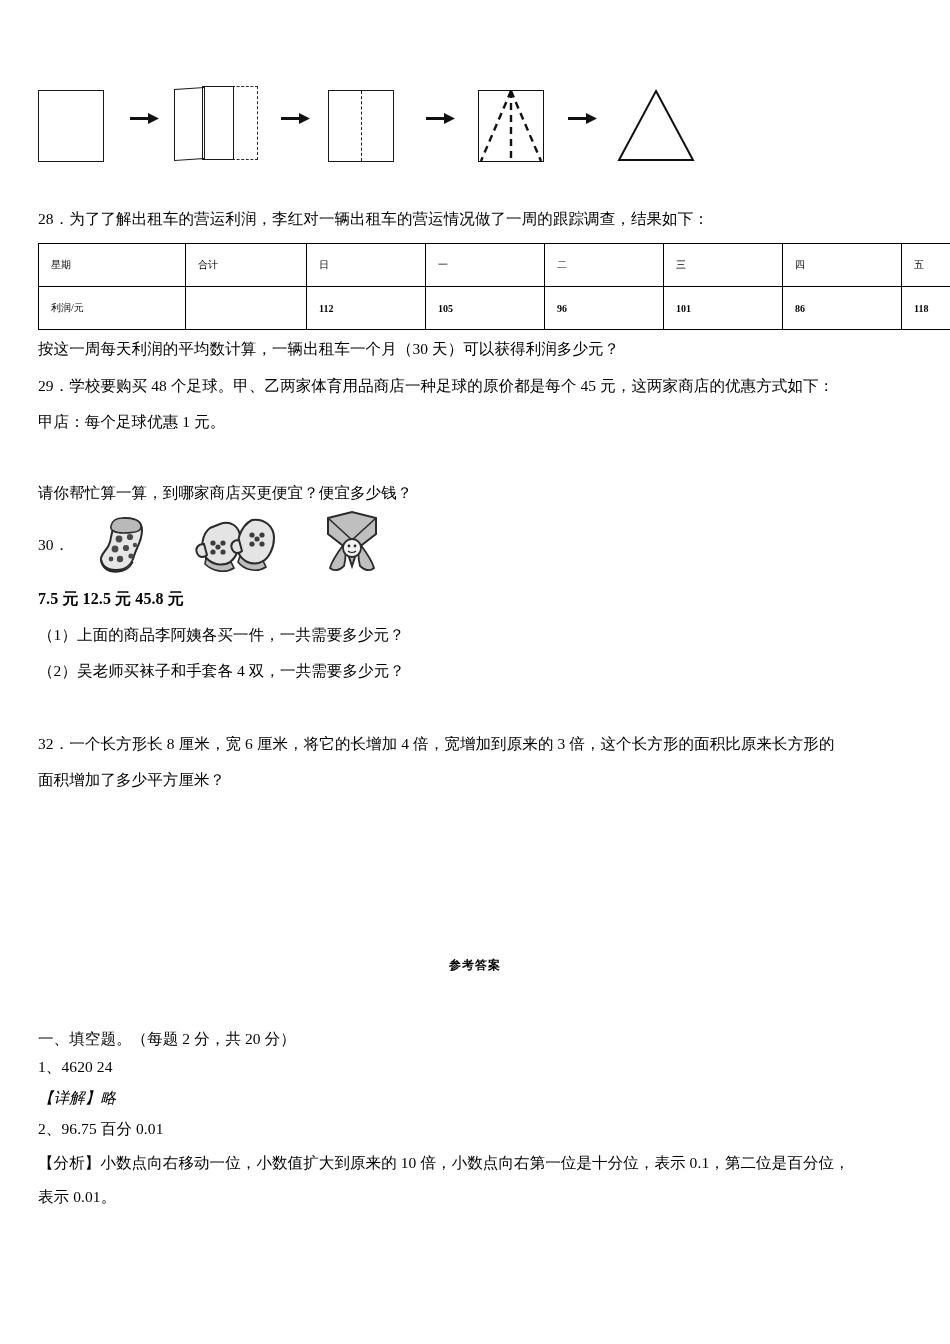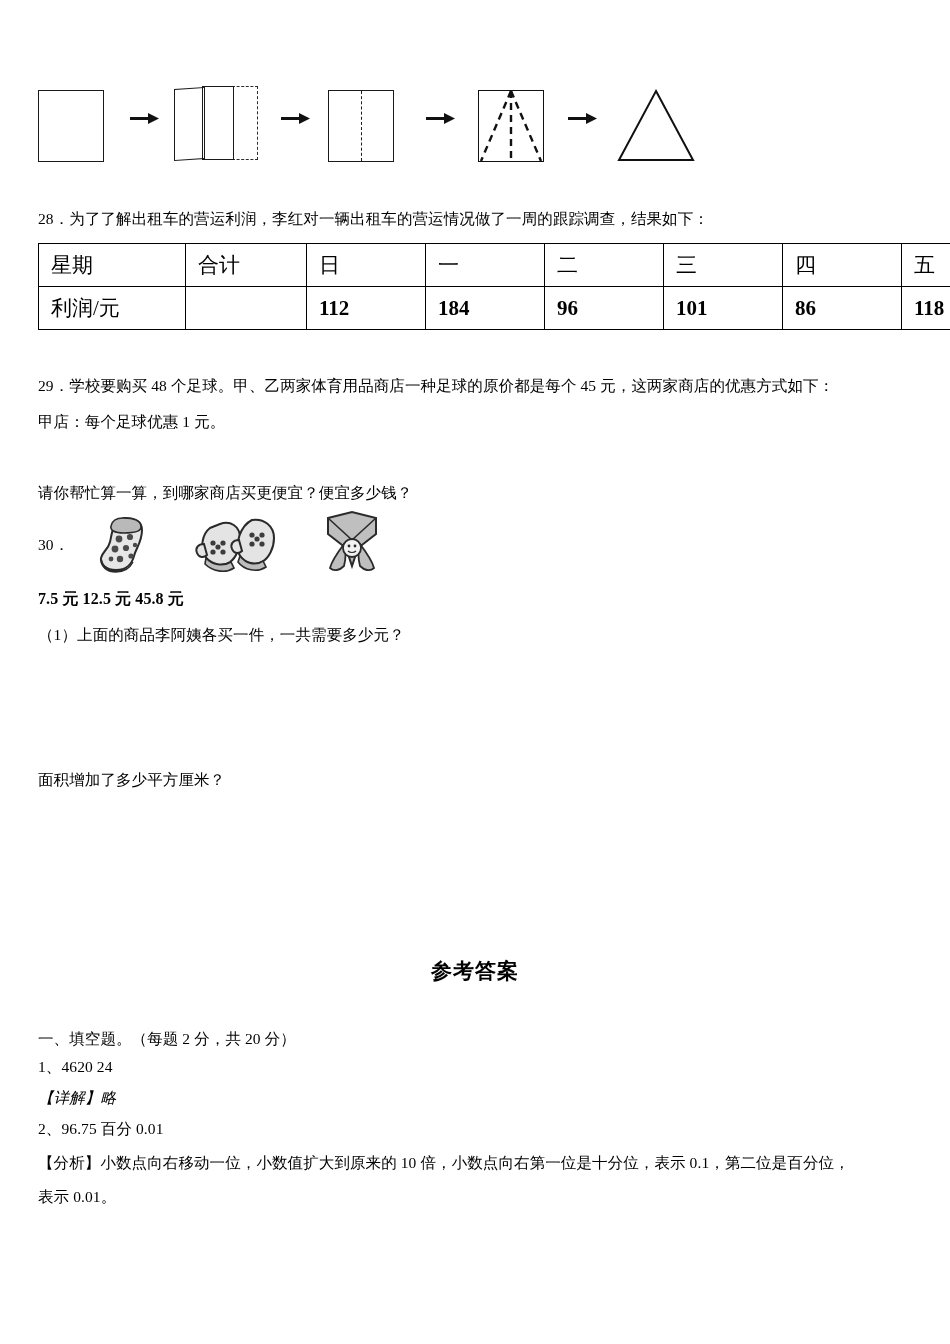--- a/index.html
+++ b/index.html
@@ -121,21 +121,21 @@
     left: 38px;
     top: 243px;
     width: 874px;
     border-collapse: collapse;
     table-layout: fixed;
   }
   .tbl td {
     border: 1.3px solid #000;
     height: 42px;
     padding: 0 12px;
-    font-size: 21px;
+    font-size: 10px;
     vertical-align: middle;
   }
   .tbl td.num { font-weight: bold; }
   .tbl .c0 { width: 122px; }
   .tbl .c1 { width: 96px; }
   .tbl .cN { width: 94px; }
 
   
   .goods {
     position: absolute;
@@ -146,21 +146,21 @@
   }
   .goods .item { position: absolute; top: 0; }
   .goods svg { display: block; }
 
   
   .ans-title {
     position: absolute;
     left: 0; right: 0;
     top: 957px;
     text-align: center;
-    font-size: 21px;
+    font-size: 12px;
     font-weight: bold;
     font-family: "DejaVu Sans", "Liberation Sans", sans-serif;
     letter-spacing: 1px;
   }
 </style>
 </head>
 <body>
 
 <div class="page">
 
@@ -239,30 +239,31 @@
       <td class="cN">二</td>
       <td class="cN">三</td>
       <td class="cN">四</td>
       <td class="cN">五</td>
 
     </tr>
     <tr>
       <td class="c0">利润/元</td>
       <td class="c1 num"></td>
       <td class="cN num">112</td>
-      <td class="cN num">184</td>
+      <td class="cN num">105</td>
       <td class="cN num">96</td>
       <td class="cN num">101</td>
       <td class="cN num">86</td>
       <td class="cN num">118</td>
 
     </tr>
   </tbody>
     </table>
 
+  <div class="line" style="left:38px; top:338px;">按这一周每天利润的平均数计算，一辆出租车一个月（30 天）可以获得利润多少元？</div>
 
   <div class="line" style="left:38px; top:375px;">29．学校要购买 48 个足球。甲、乙两家体育用品商店一种足球的原价都是每个 45 元，这两家商店的优惠方式如下：</div>
   <div class="line" style="left:38px; top:411px;">甲店：每个足球优惠 1 元。</div>
   <div class="line" style="left:38px; top:482px;">请你帮忙算一算，到哪家商店买更便宜？便宜多少钱？</div>
 
   <div class="line" style="left:38px; top:534px;">30．</div>
 
   <div class="goods">
 
     <div class="item" style="left:10px; top:4px;">
@@ -328,22 +329,24 @@
           <circle cx="47" cy="38" r="1.4" fill="#2a2a2a"></circle>
           <path d="M40 43 C42 45 46 45 48 43" fill="none" stroke="#2a2a2a" stroke-width="1.2"></path>
         </g>
       </svg>
     </div>
   </div>
 
   <div class="line bold" style="left:38px; top:588px; font-size:16px;">7.5 元      12.5 元   45.8 元</div>
 
   <div class="line" style="left:38px; top:624px;">（1）上面的商品李阿姨各买一件，一共需要多少元？</div>
-
-
+  <div class="line" style="left:38px; top:660px;">（2）吴老师买袜子和手套各 4 双，一共需要多少元？</div>
+
+
+  <div class="line" style="left:38px; top:733px;">32．一个长方形长 8 厘米，宽 6 厘米，将它的长增加 4 倍，宽增加到原来的 3 倍，这个长方形的面积比原来长方形的</div>
   <div class="line" style="left:38px; top:769px;">面积增加了多少平方厘米？</div>
 
   <div class="ans-title">参考答案</div>
 
   <div class="line" style="left:38px; top:1028px;">一、填空题。（每题 2 分，共 20 分）</div>
   <div class="line" style="left:38px; top:1056px;">1、4620   24</div>
   <div class="line" style="left:38px; top:1087px;font-style:italic;">【详解】略</div>
   <div class="line" style="left:38px; top:1118px;">2、96.75   百分   0.01</div>
   <div class="line" style="left:38px; top:1152px;">【分析】小数点向右移动一位，小数值扩大到原来的 10 倍，小数点向右第一位是十分位，表示 0.1，第二位是百分位，</div>
   <div class="line" style="left:38px; top:1186px;">表示 0.01。</div>

